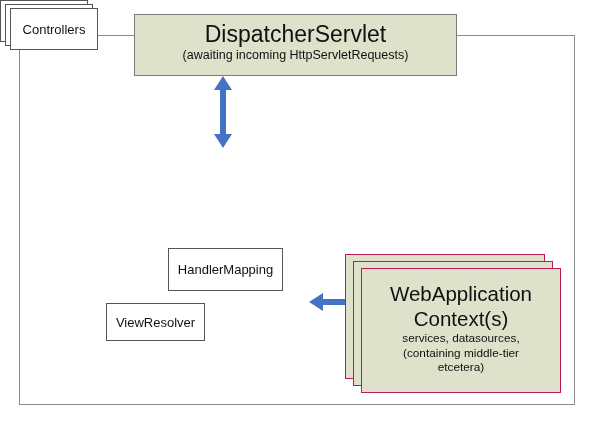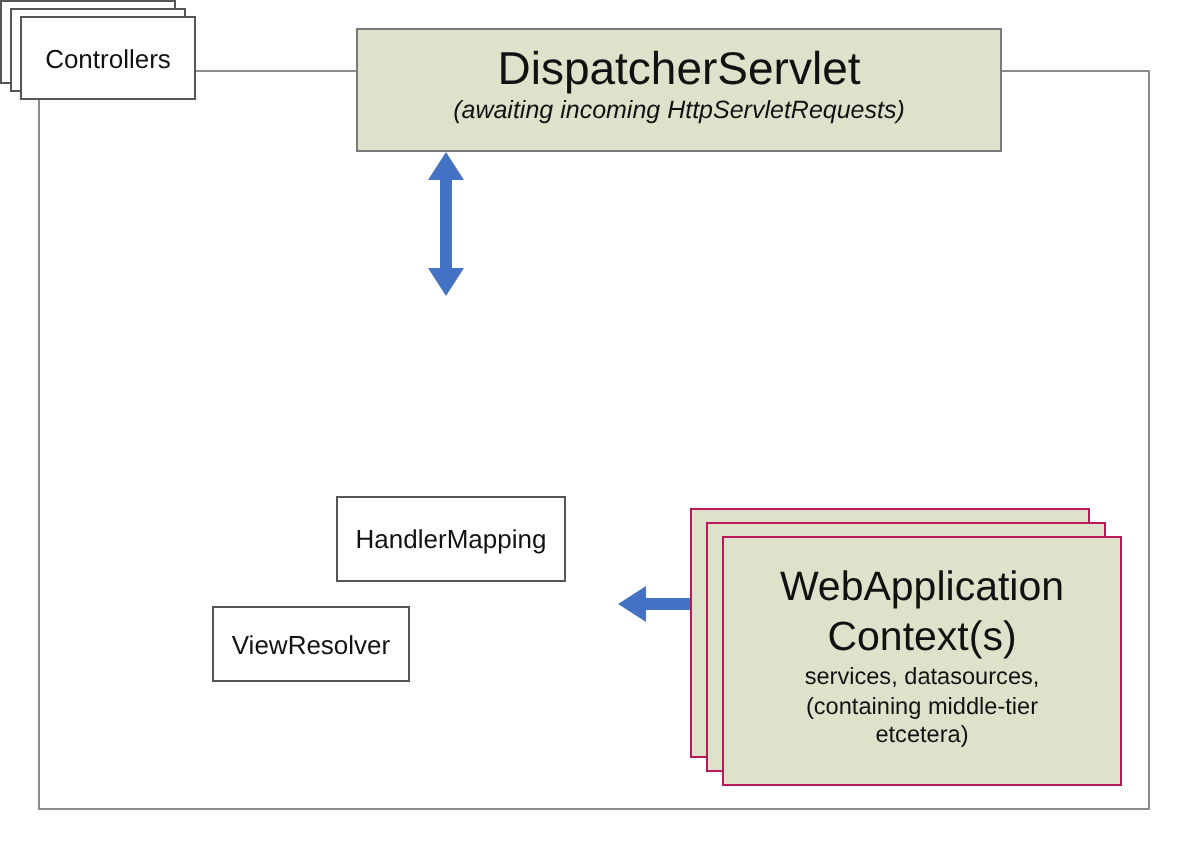--- a/index.html
+++ b/index.html
@@ -30,21 +30,20 @@
     background: transparent;
   }
 
   
   .box {
     position: absolute;
     background: #dee2cb;
     border: 1px solid #7a7a7a;
     box-sizing: border-box;
     text-align: center;
-    margin-left: 44px;
   }
   .box-white {
     position: absolute;
     background: #ffffff;
     border: 1px solid #555555;
     box-sizing: border-box;
     text-align: center;
     display: flex;
     align-items: center;
     justify-content: center;
@@ -67,21 +66,20 @@
   .title-md {
     font-size: 20.5px;
     color: #111111;
     line-height: 25px;
     white-space: nowrap;
   }
   .sub {
     font-size: 12.5px;
     color: #111111;
     line-height: 15px;
-    font-style: italic;
   }
   .sub-sm {
     font-size: 11.8px;
     color: #111111;
     line-height: 14.5px;
   }
 
   
   #web-application-context {
     left: 36px;

